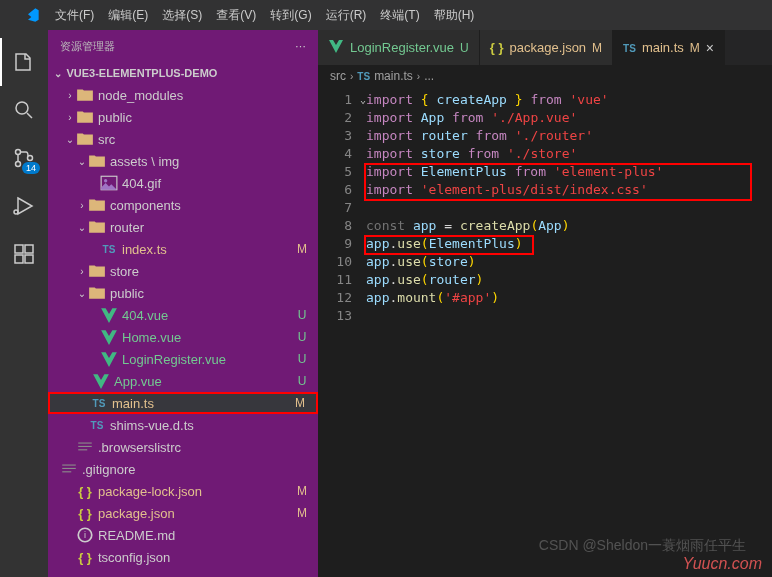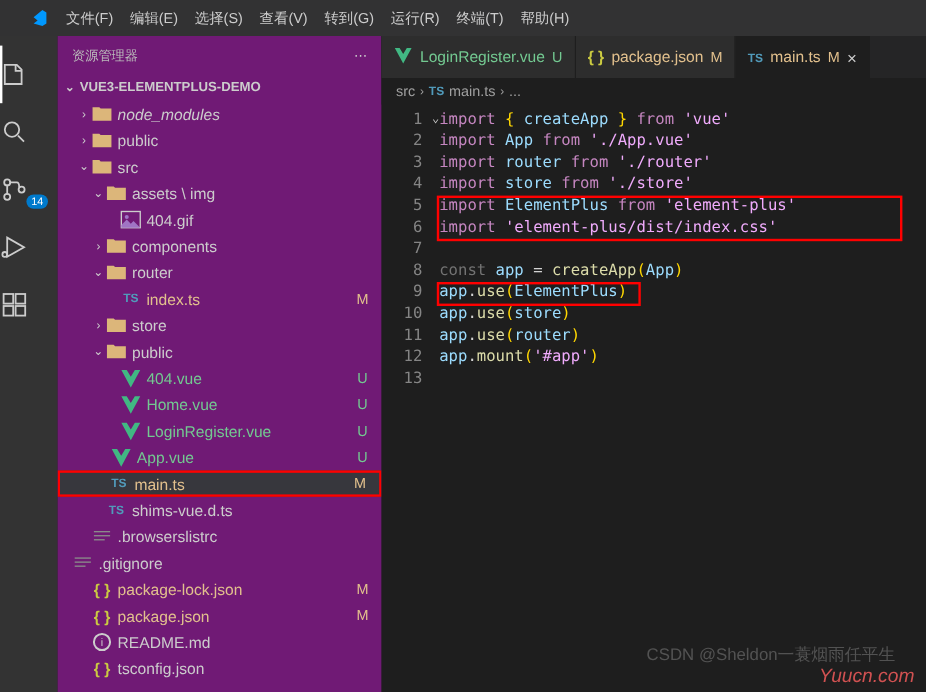--- a/index.html
+++ b/index.html
@@ -39,20 +39,21 @@
   background: #333333;
   display: flex;
   flex-direction: column;
   align-items: center;
   padding-top: 8px;
 }
 .activity-item {
   width: 48px; height: 48px;
   display: flex;
   align-items: center;
+  justify-content: center;
   position: relative;
   cursor: pointer;
 }
 .activity-item.active::before {
   content: '';
   position: absolute;
   left: 0; top: 0;
   width: 2px; height: 100%;
   background: #ffffff;
 }
@@ -108,21 +109,21 @@
 }
 .tree-item.selected { background: #37373d; }
 .tree-item .chev { width: 12px; text-align: center; font-size: 10px; color: #cccccc; }
 .tree-item .icon { width: 18px; height: 16px; display: flex; align-items: center; justify-content: center; margin-right: 4px; }
 .tree-item .label { flex: 1; color: #cccccc; white-space: nowrap; overflow: hidden; text-overflow: ellipsis; }
 .tree-item.modified .label { color: #e2c08d; }
 .tree-item.untracked .label { color: #73c991; }
 .tree-item .status { width: 16px; text-align: center; font-size: 12px; }
 .tree-item.modified .status { color: #e2c08d; }
 .tree-item.untracked .status { color: #73c991; }
-.dim { color: #8a8a8a; font-style: italic; }
+.dim { color: #8a8a8a; }
 .ico-folder { fill: #dcb67a; }
 .ico-vue { fill: #41b883; }
 .ico-img { fill: #a074c4; }
 .ico-text { fill: #8a8a8a; }
 .ico-readme { fill: #519aba; }
 .red-box { border: 2px solid #ff0000; }
 .editor-area {
   flex: 1;
   display: flex;
   flex-direction: column;
@@ -190,21 +191,21 @@
   position: relative;
 }
 .code-line {
   height: 18px;
   line-height: 18px;
   white-space: pre;
 }
 .tk-keyword { color: #c586c0; }
 .tk-brace { color: #ffd700; }
 .tk-ident { color: #9cdcfe; }
-.tk-string { color: #f0abfc; }
+.tk-string { color: #ef4444; }
 .tk-func { color: #dcdcaa; }
 .tk-const { color: #737373; }
 .tk-default { color: #d4d4d4; }
 .code-redbox1 {
   position: absolute;
   left: -2px; top: 76px;
   width: 388px; height: 38px;
   border: 2px solid #ff0000;
 }
 .code-redbox2 {

